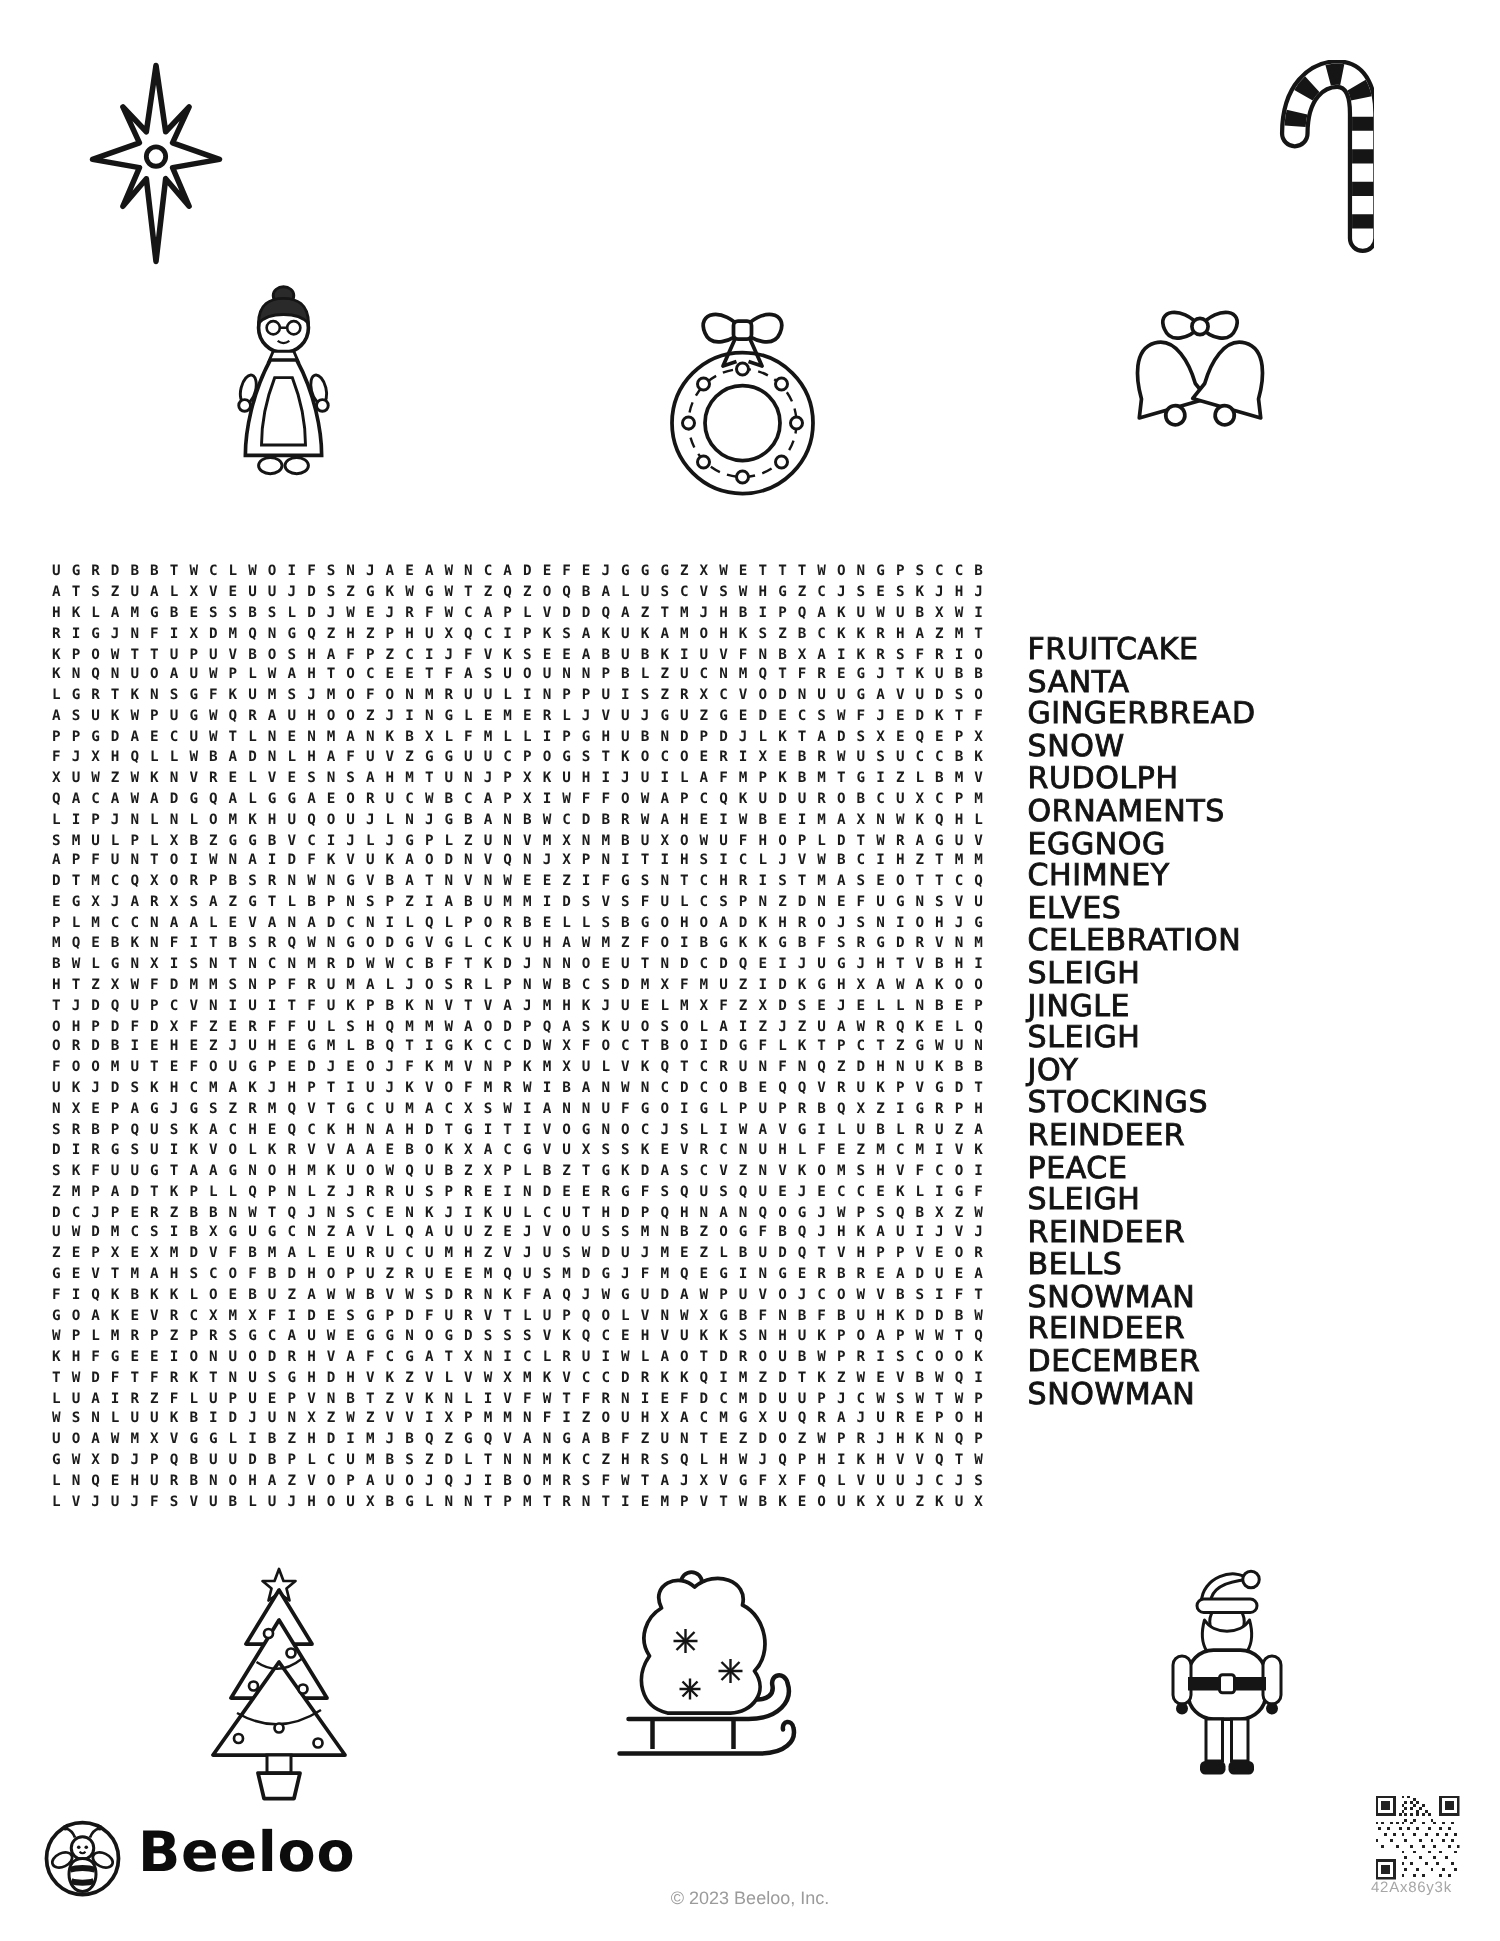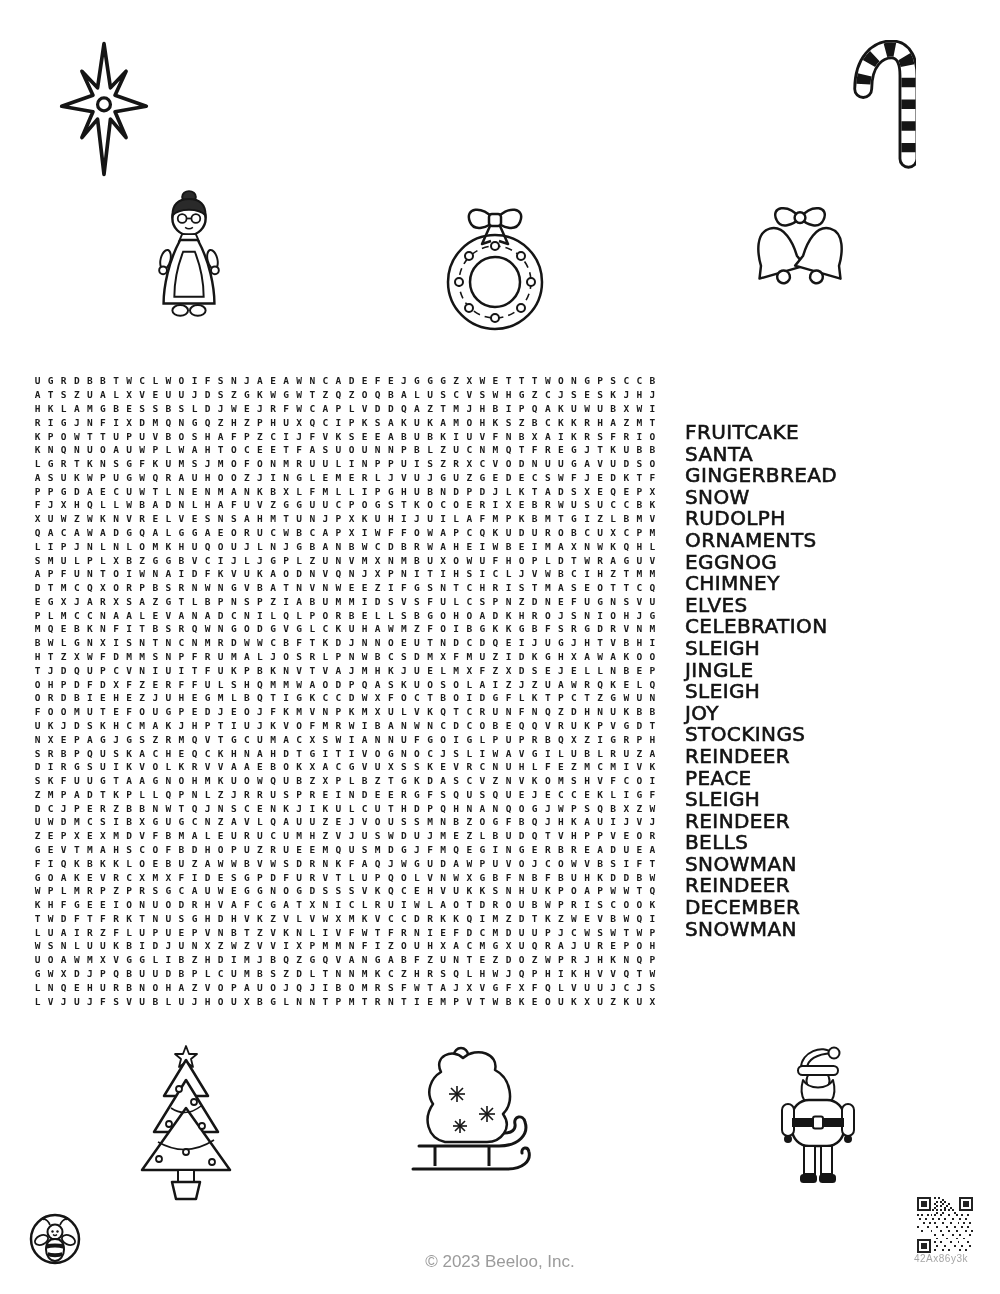--- a/index.html
+++ b/index.html
@@ -35,21 +35,21 @@
     white-space:nowrap;
   }
 
   .brand-name {
     left:92px; top:1213px; font-size:37px; font-weight:bold; color:#0c0c0c;
     letter-spacing:0.5px; font-family:"DejaVu Sans", sans-serif;
   }
   .copyright {
     left:0; right:0; bottom:22px; text-align:center;
     font-family:"Liberation Sans", sans-serif;
-    font-size:17px; color:#9b9b9b;
+    font-size:12px; color:#9b9b9b;
   }
   .qr-label {
     left:914px; top:1253px; width:80px; text-align:left;
     font-family:"Liberation Sans", sans-serif;
     font-size:10px; color:#a6a6a6; letter-spacing:0.5px;
   }
   svg { display:block; }
 </style>
 </head>
 <body>
@@ -2449,20 +2449,21 @@
       <ellipse cx="40.5" cy="28" rx="7" ry="4.5" transform="rotate(25 40.5 28)" fill="#fff" stroke="#151515" stroke-width="1.8"></ellipse>
       <circle cx="27" cy="20" r="7.5" fill="#fff" stroke="#151515" stroke-width="2"></circle>
       <circle cx="24.5" cy="19.5" r="1.2" fill="#151515"></circle>
       <circle cx="29.5" cy="19.5" r="1.2" fill="#151515"></circle>
       <path d="M25 22.5 Q27 24.5 29 22.5" fill="none" stroke="#151515" stroke-width="1.3"></path>
       <path d="M27 27 C34 27 36 32.5 36 37.5 C36 44 32 49 27 49 C22 49 18 44 18 37.5 C18 32.5 20 27 27 27 Z" fill="#fff" stroke="#151515" stroke-width="2"></path>
       <path d="M18.6 34.5 C23 33 31 33 35.4 34.5" fill="none" stroke="#151515" stroke-width="4"></path>
       <path d="M19.5 42 C23 43.5 31 43.5 34.5 42" fill="none" stroke="#151515" stroke-width="4"></path>
     </svg>
   </div>
+  <div class="abs brand-name">Beeloo</div>
   <div class="abs copyright">© 2023 Beeloo, Inc.</div>
 
   <div class="abs" style="left:917px; top:1197px;">
     <svg width="56" height="56" viewBox="0 0 29 29" shape-rendering="crispEdges">
       <rect x="0" y="0" width="29" height="29" fill="#fff"></rect>
       <g fill="#222">
         <rect x="0" y="0" width="7" height="7"></rect>
           <rect x="22" y="0" width="7" height="7"></rect>
           <rect x="0" y="22" width="7" height="7"></rect>
       </g>

